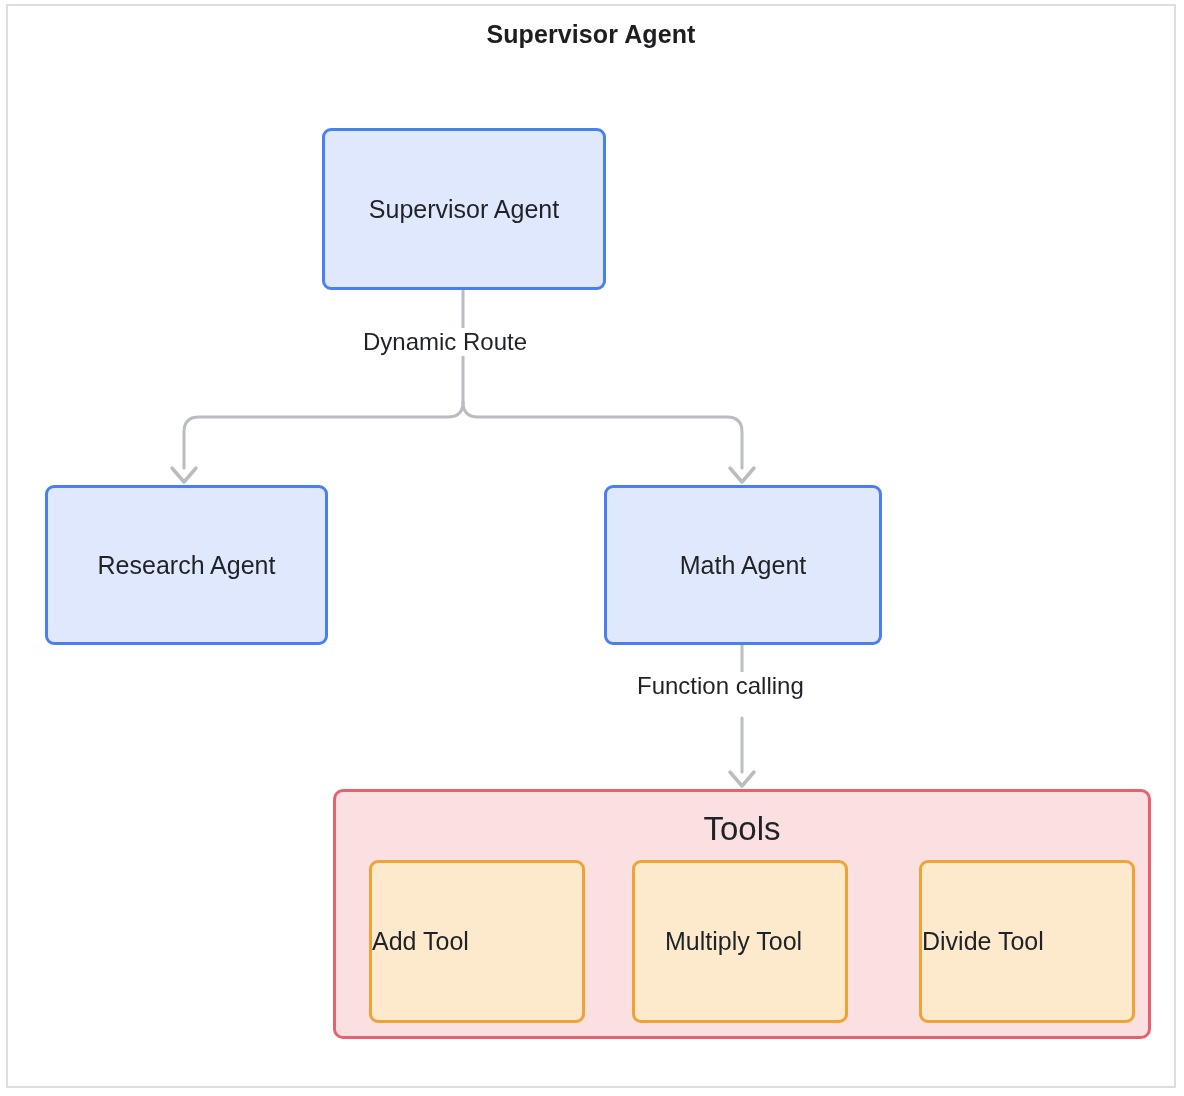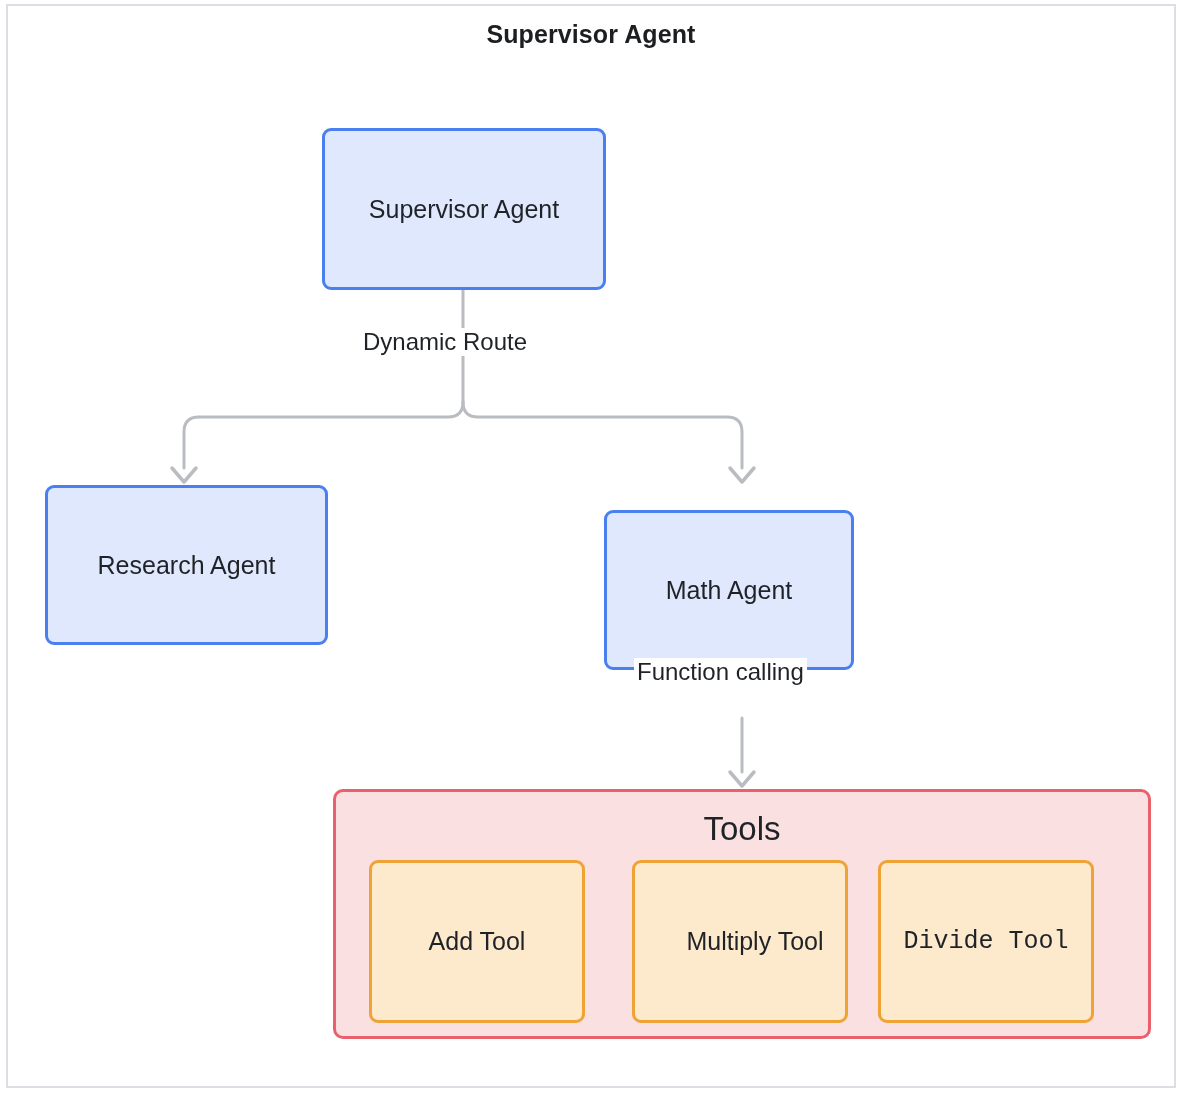--- a/index.html
+++ b/index.html
@@ -64,21 +64,21 @@
     text-align: center;
     line-height: 1.2;
   }
   .node.agent {
     background: #dfe8fd;
     border: 3px solid #4a7ff0;
   }
 
   #node-supervisor  { left: 314px; top: 122px; width: 284px; height: 162px; }
   #node-research    { left: 37px;  top: 479px; width: 283px; height: 160px; }
-  #node-math        { left: 596px; top: 479px; width: 250px; height: 160px; margin-top: 25px; }
+  #node-math        { left: 596px; top: 479px; width: 278px; height: 160px; }
 
   
   #tools-container {
     position: absolute;
     left: 325px;
     top: 783px;
     width: 818px;
     height: 250px;
     box-sizing: border-box;
     background: #fbe0e2;
@@ -95,42 +95,42 @@
     color: #1f2226;
   }
   .tool-node {
     position: absolute;
     top: 68px;
     width: 216px;
     height: 163px;
     box-sizing: border-box;
     display: flex;
     align-items: center;
-    justify-content: center;
+    justify-content: flex-start;
     background: #fdeacd;
     border: 3px solid #f0a335;
     border-radius: 9px;
     font-size: 25px;
     color: #1f2226;
   }
   #tool-add      { left: 33px; }
   #tool-multiply { left: 296px; padding-left: 30px; }
-  #tool-divide   { left: 542px; font-family: Liberation Mono, monospace; }
+  #tool-divide   { left: 583px; }
 
   
   .edge-label {
     position: absolute;
     font-size: 24px;
     color: #1f2226;
     background: #ffffff;
     padding: 0 3px;
     white-space: nowrap;
   }
   #label-dynamic-route  { left: 352px; top: 322px; }
-  #label-function-call  { left: 626px; top: 652px; }
+  #label-function-call  { left: 626px; top: 666px; }
 </style>
 </head>
 <body>
 
 <div id="diagram-frame">
 
   <div id="frame-title">Supervisor Agent</div>
 
   <svg id="edge-layer" viewBox="0 0 1170 1084" width="1170" height="1084">
     <g fill="none" stroke="#b9bcc0" stroke-width="3" stroke-linecap="round" stroke-linejoin="round">

